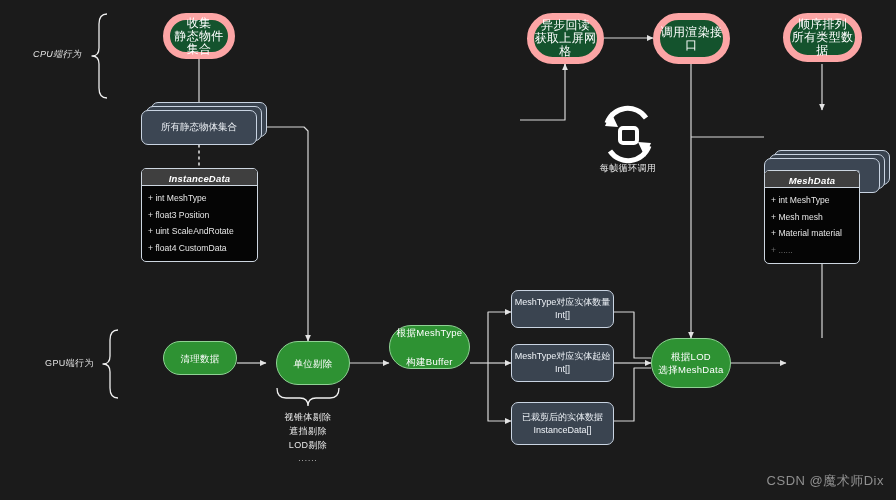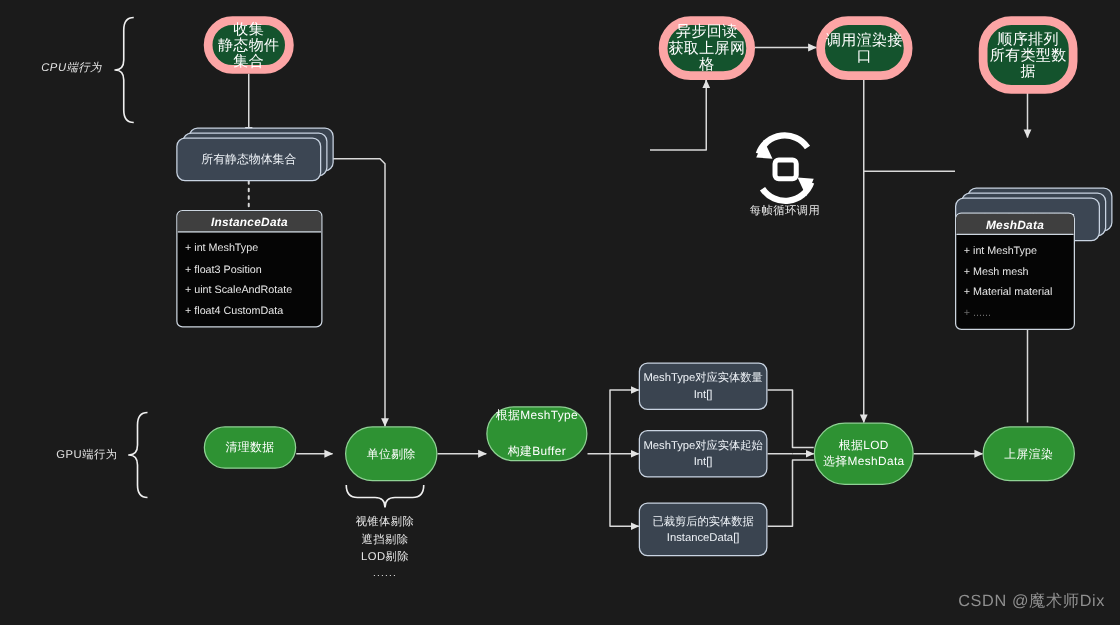--- a/index.html
+++ b/index.html
@@ -128,21 +128,21 @@
 
   <div class="node purple" style="left:527px;top:13px;width:77px;height:51px;">
     <span>异步回读</span>
     <span>获取上屏网格</span>
   </div>
 
   <div class="node purple" style="left:653px;top:13px;width:77px;height:51px;">
     <span>调用渲染接口</span>
   </div>
 
-  <div class="node purple" style="left:783px;top:13px;width:79px;height:62px;">
+  <div class="node purple" style="left:783px;top:13px;width:79px;height:49px;">
     <span>顺序排列</span>
     <span>所有类型数据</span>
   </div>
 
   <div class="stack" style="left:141px;top:110px;width:116px;height:35px;">
     <div class="sheet s3" style="width:116px;height:35px;"></div>
     <div class="sheet s2" style="width:116px;height:35px;"></div>
     <div class="sheet s1" style="width:116px;height:35px;">
       <span>所有静态物体集合</span>
     </div>
@@ -189,23 +189,20 @@
   <div class="node green" style="left:389px;top:325px;width:81px;height:44px;gap:16px;">
     <span>根据MeshType</span>
     <span>构建Buffer</span>
   </div>
 
   <div class="node green" style="left:651px;top:338px;width:80px;height:50px;">
     <span>根据LOD</span>
     <span>选择MeshData</span>
   </div>
 
-  <div class="node green" style="left:786px;top:341px;width:74px;height:44px;">
-    <span>上屏渲染</span>
-  </div>
 
   <div class="node slate" style="left:511px;top:290px;width:103px;height:38px;">
     <span>MeshType对应实体数量</span>
     <span>Int[]</span>
   </div>
 
   <div class="node slate" style="left:511px;top:344px;width:103px;height:38px;">
     <span>MeshType对应实体起始</span>
     <span>Int[]</span>
   </div>

